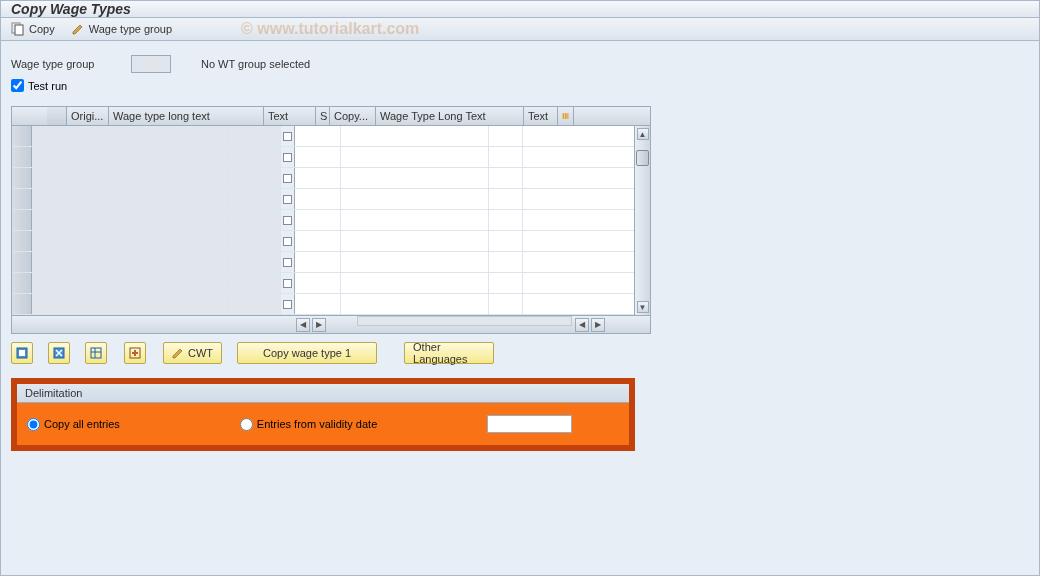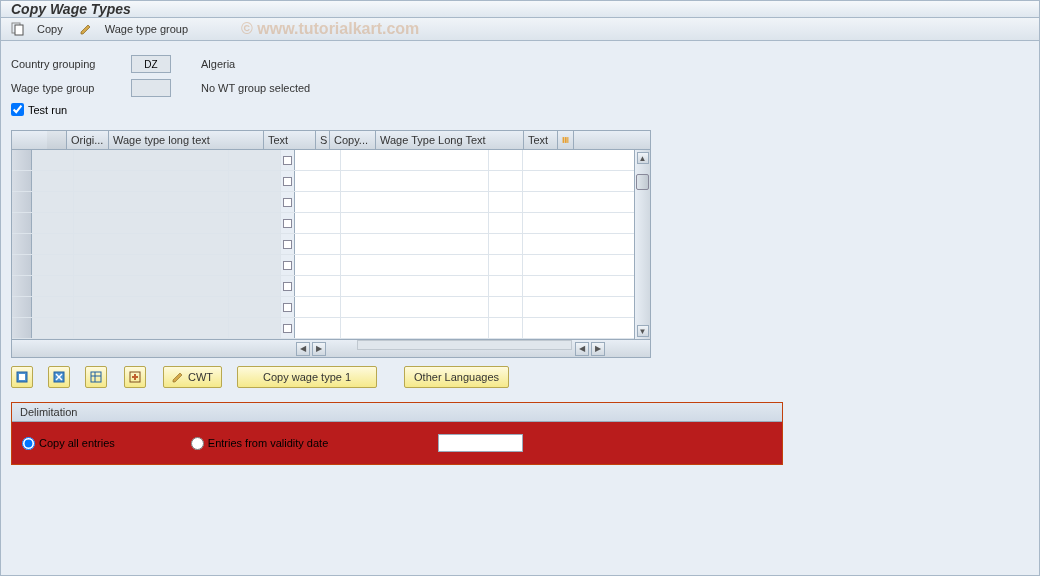--- a/index.html
+++ b/index.html
@@ -2,21 +2,21 @@
 <html><head>
   <meta charset="utf-8">
   <style>
     * { box-sizing: border-box; margin: 0; padding: 0; font-family: Arial, sans-serif; font-size: 11px; }
     body { background: #e8eef5; width: 1040px; height: 576px; overflow: hidden; position: relative; border: 1px solid #a8b8c8; }
     
     .title-bar { background: linear-gradient(#f5f8fb, #dfe7ef); padding: 0 10px; border-bottom: 1px solid #a8b8c8; }
     .title-bar h1 { font-size: 14px; font-style: italic; font-weight: bold; color: #333; }
     
     .toolbar { background: linear-gradient(#f0f4f8, #dce4ec); padding: 4px 10px; border-bottom: 1px solid #a8b8c8; display: flex; align-items: center; gap: 16px; position: relative; }
-    .toolbar-item { display: flex; align-items: center; gap: 12px; cursor: pointer; color: #333; }
+    .toolbar-item { display: flex; align-items: center; gap: 4px; cursor: pointer; color: #333; }
     .watermark { position: absolute; left: 240px; top: 2px; color: rgba(200, 120, 50, 0.3); font-size: 16px; font-weight: bold; pointer-events: none; }
     
     .content { padding: 14px 10px 10px 10px; }
     
     .form-row { display: flex; align-items: center; margin-bottom: 6px; }
     .form-label { width: 120px; color: #333; }
     .form-input { width: 40px; height: 18px; background: #e0e6ec; border: 1px solid #9aabbc; padding: 0 2px; text-align: center; font-size: 10px; }
     .form-input.wide { width: 40px; }
     .form-text { margin-left: 30px; color: #333; }
     
@@ -61,25 +61,25 @@
     .hscroll1 { width: 60px; display: flex; align-items: center; }
     .hscroll-btn { width: 14px; height: 14px; background: linear-gradient(#f0f4f8, #d0d8e0); border: 1px solid #9aabbc; display: flex; align-items: center; justify-content: center; font-size: 8px; color: #555; cursor: pointer; margin: 0 1px; }
     .hscroll-track2 { flex: 1; height: 10px; background: #e0e6ec; border: 1px solid #c0c8d0; margin: 0 2px; position: relative; }
     .hscroll2 { width: 60px; display: flex; align-items: center; margin-right: 16px; }
     
     .button-row { display: flex; align-items: center; gap: 15px; margin-bottom: 14px; }
     .icon-btn { width: 22px; height: 22px; background: linear-gradient(#fefadc, #f5e98a); border: 1px solid #b8a850; border-radius: 2px; display: flex; align-items: center; justify-content: center; cursor: pointer; }
     .icon-btn.sep { margin-right: 2px; }
     .text-btn { height: 22px; padding: 0 8px; background: linear-gradient(#fefadc, #f5e98a); border: 1px solid #b8a850; border-radius: 2px; display: flex; align-items: center; cursor: pointer; color: #333; gap: 4px; }
     
-    .delimitation { width: 772px; border: 1px solid #c2410c; background: #b91c1c; }
+    .delimitation { width: 624px; border: 6px solid #c2410c; background: #f97316; }
     .delim-title { background: linear-gradient(#e0e8f0, #d0dae6); padding: 3px 8px; border-bottom: 1px solid #9aabbc; color: #333; }
     .delim-body { padding: 12px 10px; display: flex; align-items: center; }
     .radio-group { display: flex; align-items: center; gap: 4px; }
-    .radio-group.second { margin-left: 76px; }
+    .radio-group.second { margin-left: 120px; }
     .radio { width: 13px; height: 13px; }
     .date-input { width: 85px; height: 18px; background: #fff; border: 1px solid #9aabbc; margin-left: 110px; }
     
     svg { display: block; }
   </style>
 </head>
 <body>
 
 <div class="title-bar">
   <h1>Copy Wage Types</h1>
@@ -101,25 +101,20 @@
           <path d="M2 12 L2 10 L9 3 L11 5 L4 12 Z" fill="#d4a84a" stroke="#886620" stroke-width="0.7"></path>
         </svg>
     </span>
     <span>Wage type group</span>
   </div>
   <div class="watermark">© www.tutorialkart.com</div>
 </div>
 
 <div class="content">
 
-  <div class="form-row">
-    <span class="form-label">Country grouping</span>
-    <input class="form-input" readonly="" value="DZ" style="">
-    <span class="form-text">Algeria</span>
-  </div>
 
   <div class="form-row">
     <span class="form-label">Wage type group</span>
     <input class="form-input wide" readonly="" value="" style="">
     <span class="form-text">No WT group selected</span>
   </div>
 
   <div class="checkbox-row">
     <input type="checkbox" class="checkbox" checked="" style="">
     <span>Test run</span>
@@ -309,21 +304,21 @@
       </div>
     <div class="text-btn">
       <svg width="12" height="12" viewBox="0 0 12 12">
           <path d="M1 11 L1 9 L8 2 L10 4 L3 11 Z" fill="#d4a84a" stroke="#886620" stroke-width="0.6"></path>
         </svg>
       <span>CWT</span>
     </div>
     <div class="text-btn" style="width:140px;justify-content:center;">
       <span>Copy wage type 1</span>
     </div>
-    <div class="text-btn" style="width:105px;justify-content:center;margin-left:12px;">
+    <div class="text-btn" style="width:90px;justify-content:center;margin-left:12px;">
       <span>Other Languages</span>
     </div>
   </div>
 
   <div class="delimitation">
     <div class="delim-title">Delimitation</div>
     <div class="delim-body">
       <div class="radio-group">
         <input type="radio" class="radio" name="delim" checked="" style="">
         <span>Copy all entries</span>

